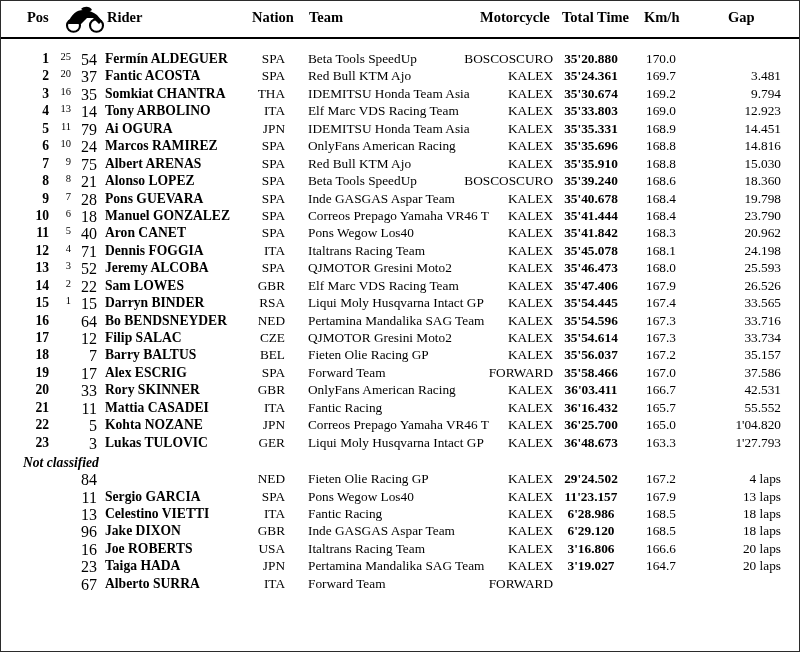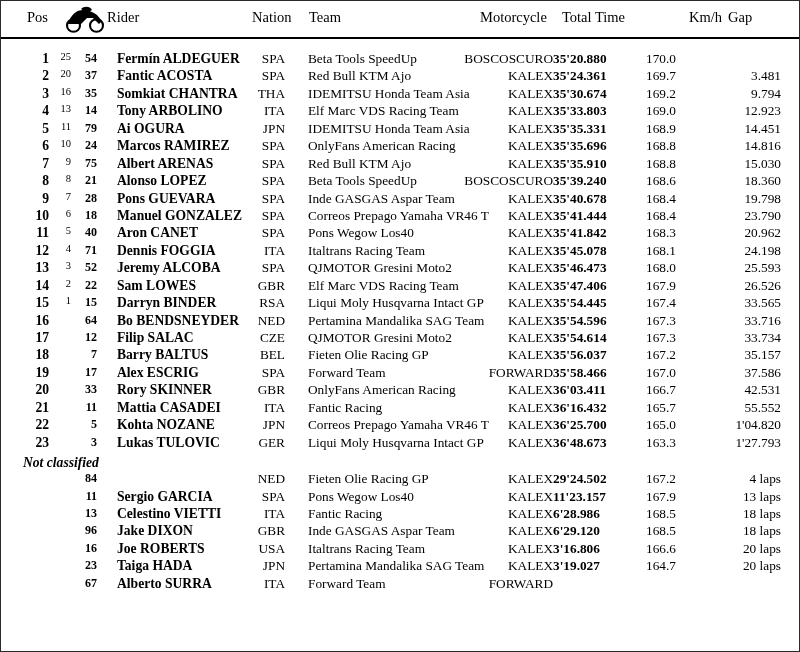--- a/index.html
+++ b/index.html
@@ -22,33 +22,33 @@
     border: 1px solid #2b2b2b;
     background: #ffffff;
   }
   .header {
     position: relative;
     height: 36px;
     border-bottom: 2px solid #000000;
   }
   .header .hcell {
     position: absolute;
-    font-weight: normal;
+    font-weight: bold;
     font-size: 14.5px;
     font-family: "Liberation Serif", serif;
     top: 8px;
     white-space: nowrap;
   }
   .h-pos     { left: 26px; }
   .h-rider   { left: 106px; }
   .h-nation  { left: 251px; }
   .h-team    { left: 308px; }
   .h-moto    { left: 479px; }
   .h-time    { left: 561px; }
-  .h-kmh     { left: 643px; margin-left: 45px; }
+  .h-kmh     { left: 643px; }
   .h-gap     { left: 727px; }
 
   .logo {
     position: absolute;
     left: 62px;
     top: 4px;
     width: 44px;
     height: 28px;
   }
 
@@ -64,26 +64,26 @@
   }
   .row > span {
     position: absolute;
     white-space: nowrap;
     top: 0;
   }
 
   
   .c-pos      { width: 26px; text-align: right; left: 22px; font-weight: bold; font-size: 13.6px; }
   .c-prevpos  { width: 18px; text-align: right; left: 52px; font-size: 10.5px; }
-  .c-num      { width: 24px; text-align: right; left: 72px; font-weight: bold; font-size: 12px; }
-  .c-rider    { left: 104px; font-weight: bold; font-size: 13.6px; margin-left: 12px; }
+  .c-num      { width: 24px; text-align: right; left: 72px; font-weight: normal; font-size: 16px; }
+  .c-rider    { left: 104px; font-weight: bold; font-size: 13.6px; }
   .c-nation   { width: 34px; text-align: right; left: 250px; }
   .c-team     { left: 307px; }
   .c-moto     { width: 96px; text-align: right; left: 456px; }
-  .c-time     { width: 76px; text-align: left; left: 552px; font-weight: bold; }
+  .c-time     { width: 76px; text-align: center; left: 552px; font-weight: bold; }
   .c-kmh      { width: 44px; text-align: center; left: 638px; }
   .c-gap      { width: 72px; text-align: right; left: 708px; }
 
   .section-label {
     position: relative;
     height: 19px;
     font-style: italic;
     font-weight: bold;
     font-size: 13.6px;
     padding-left: 22px;

